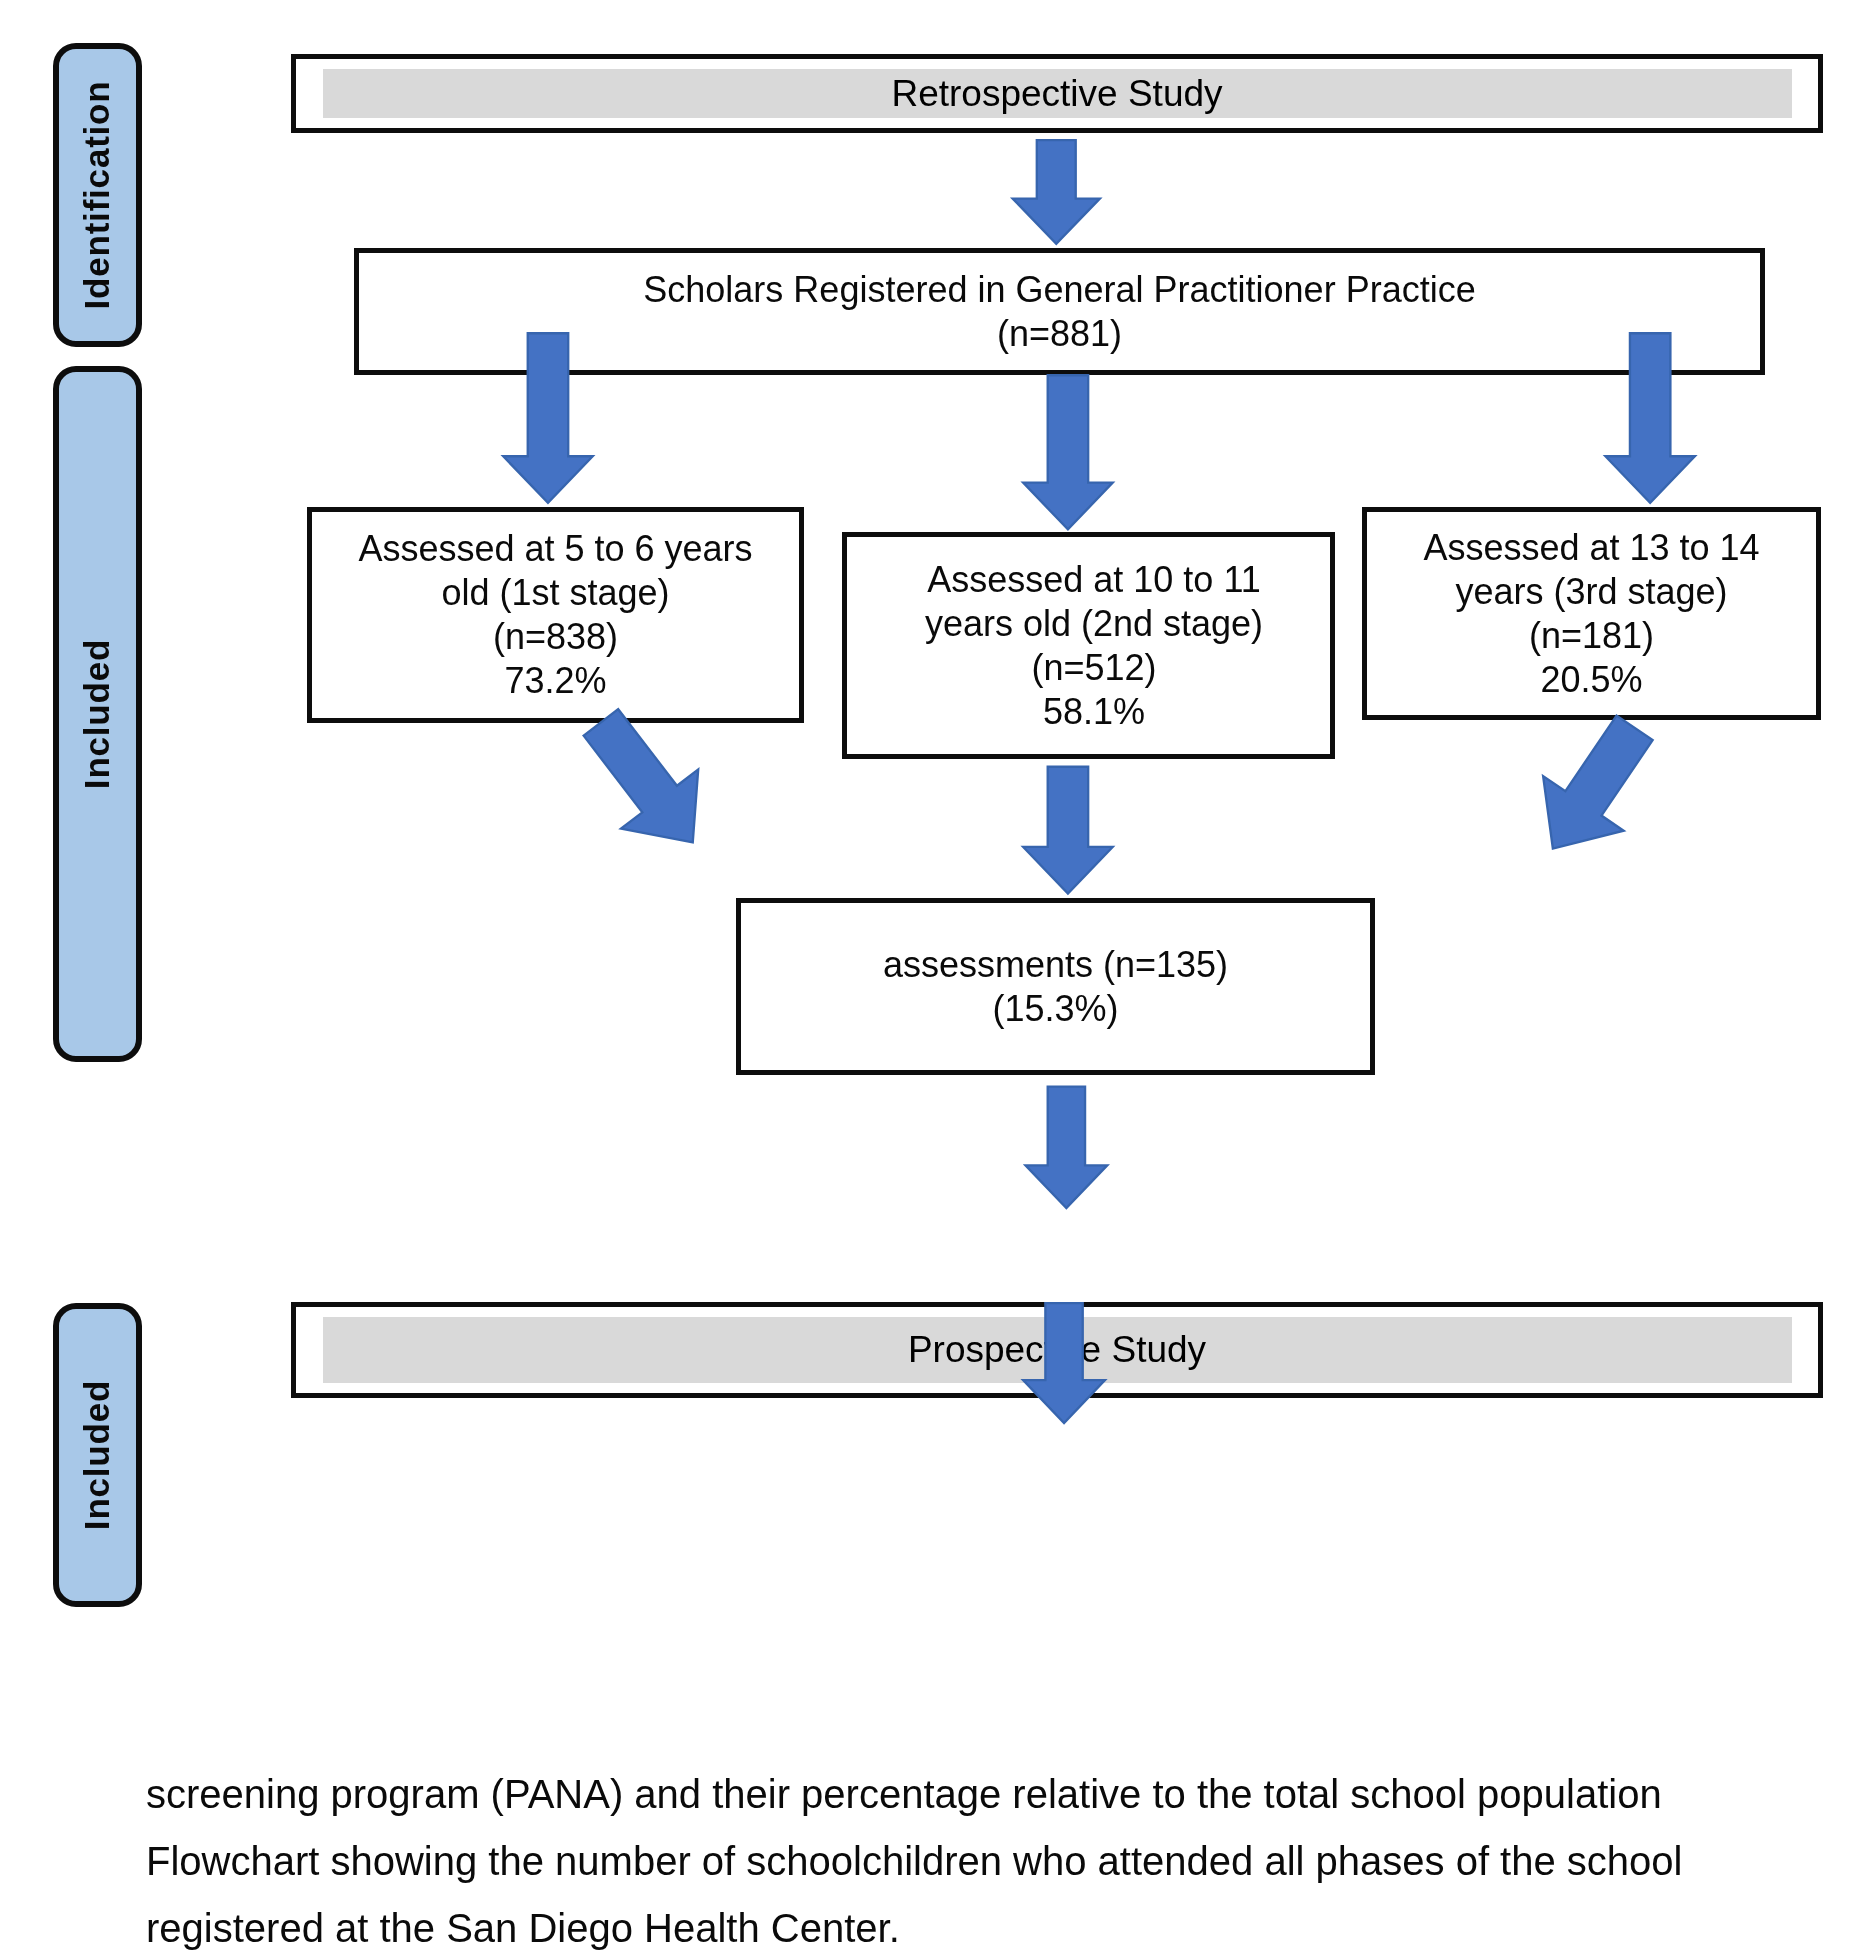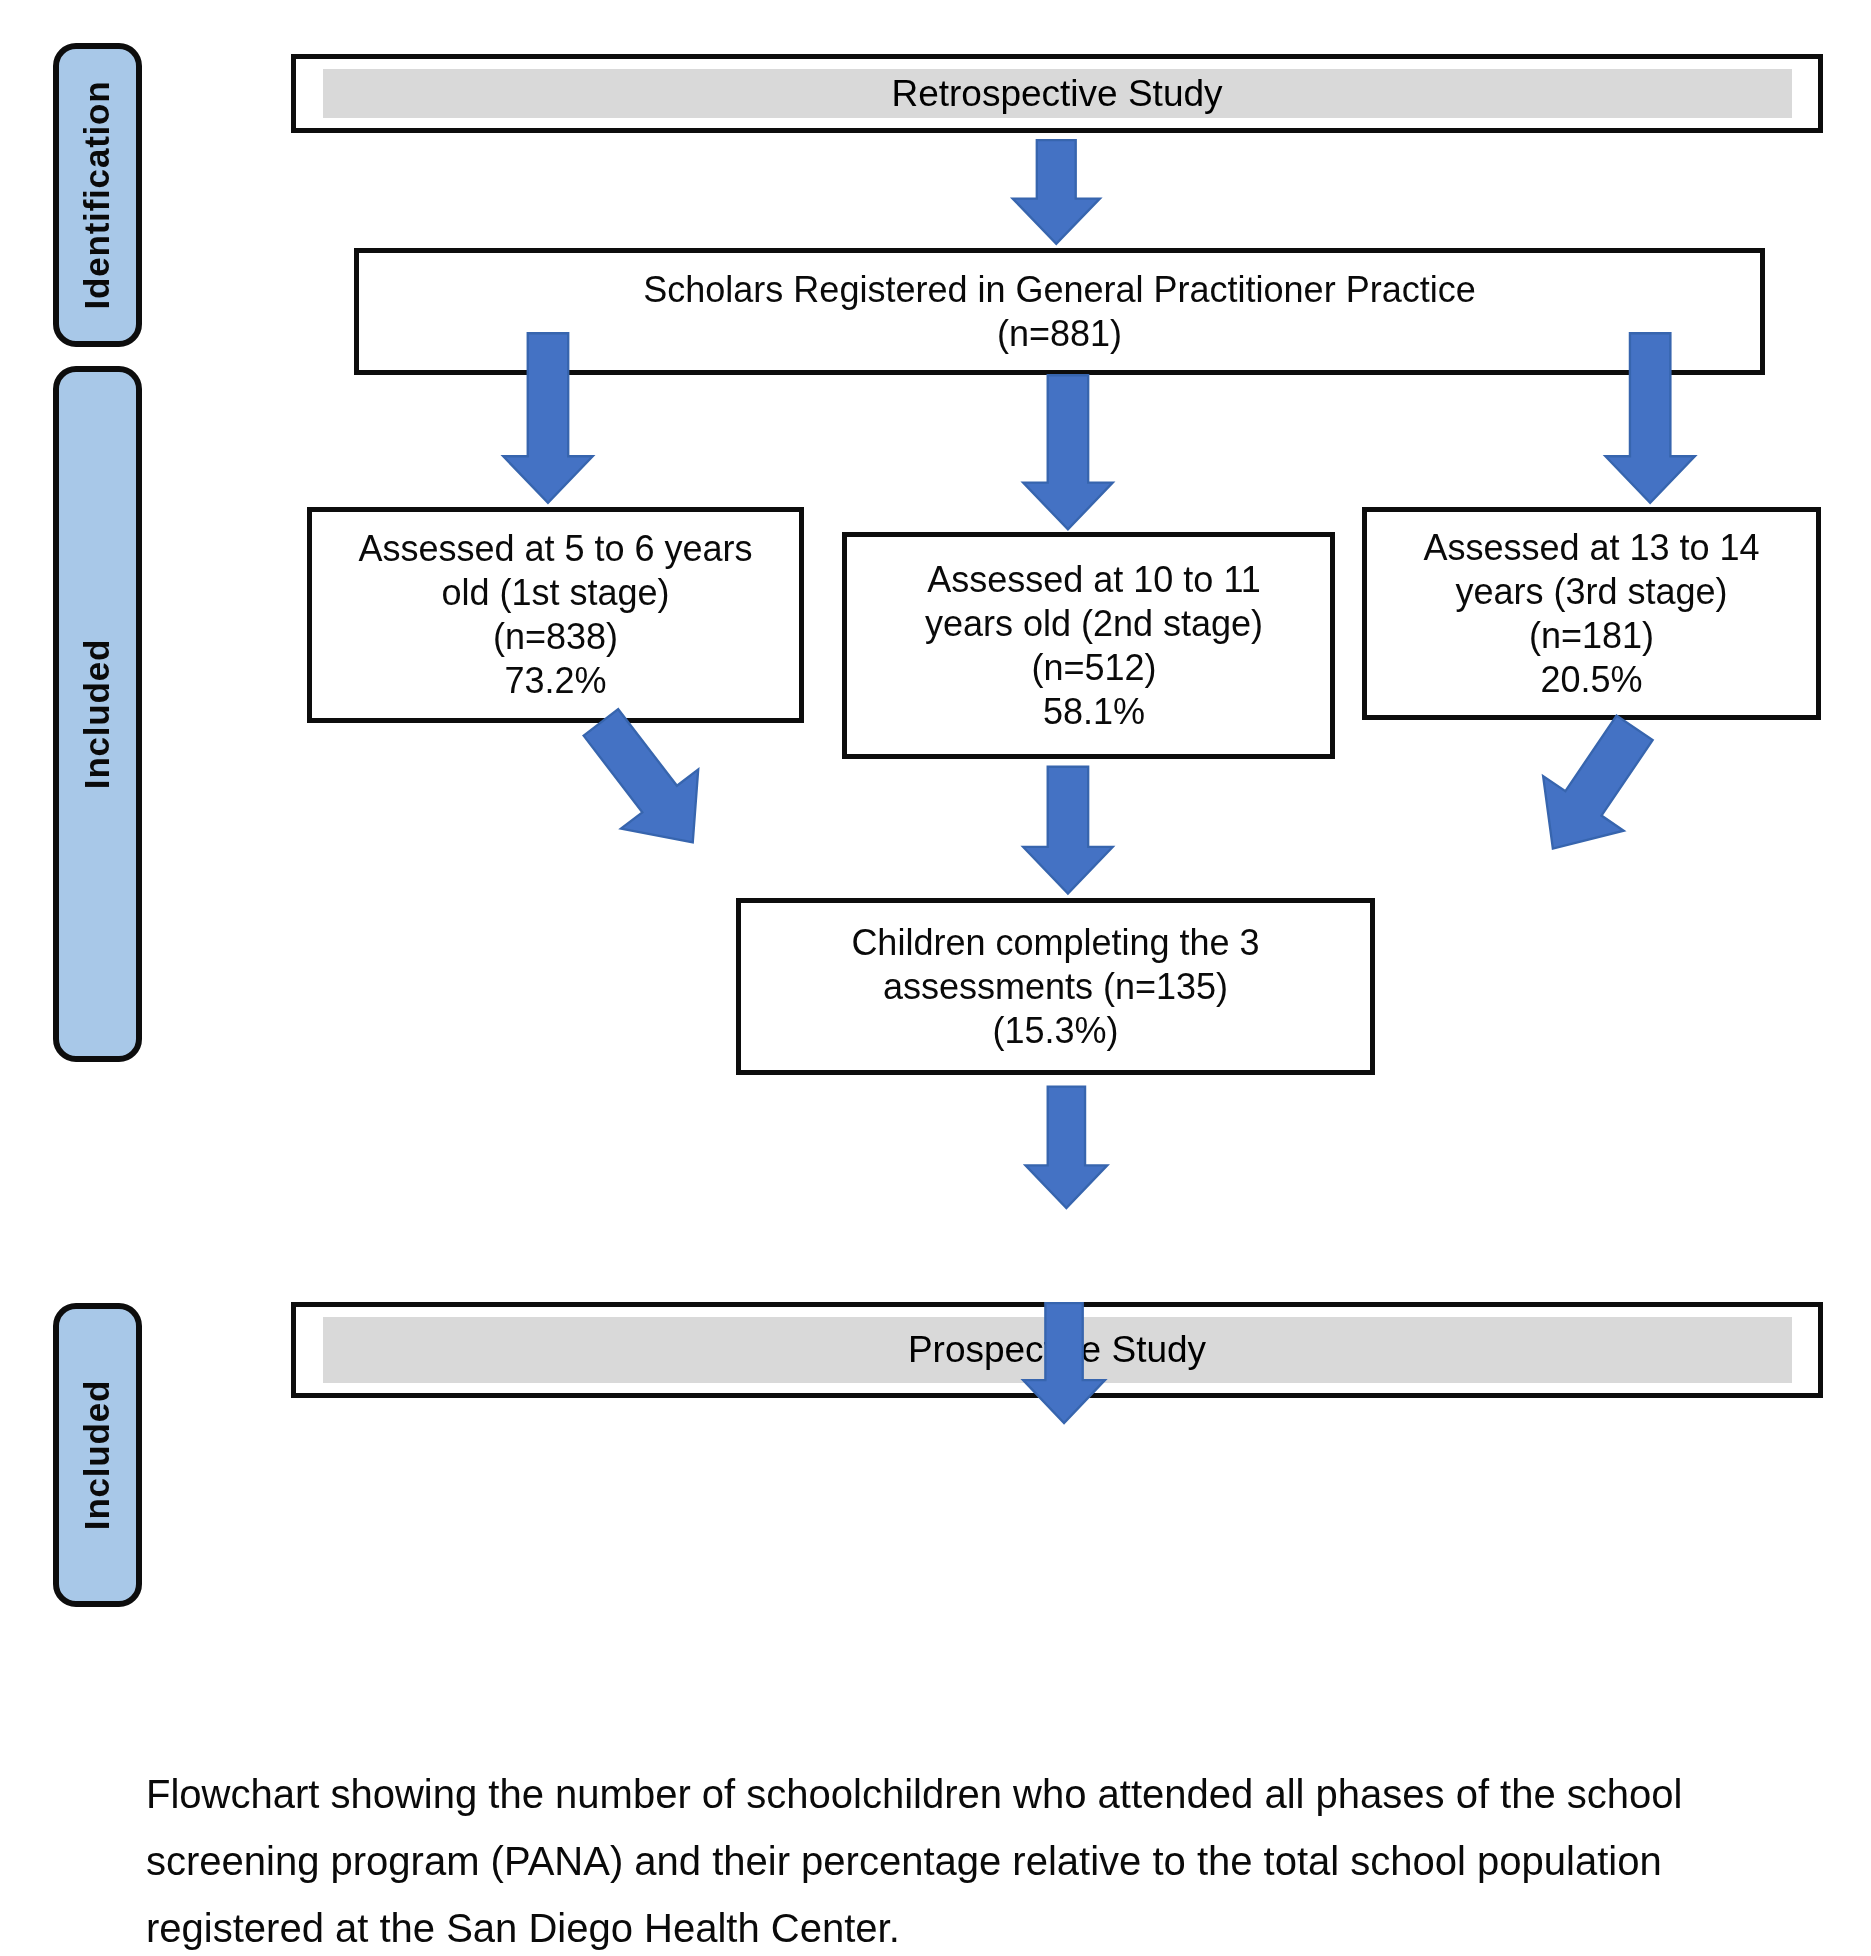--- a/index.html
+++ b/index.html
@@ -151,21 +151,20 @@
     <div>58.1%</div>
   </div>
   <div class="node" id="box-stage3">
     <div>Assessed at 13 to 14</div>
     <div>years (3rd stage)</div>
     <div>(n=181)</div>
     <div>20.5%</div>
   </div>
 
   <div class="node" id="box-children">
-    <div>Children completing the 3</div>
     <div>assessments (n=135)</div>
     <div>(15.3%)</div>
   </div>
 
   <div class="banner" id="banner-pros">
     <div class="bar">
       <span>Prospective Study</span>
     </div>
   </div>
 
@@ -176,19 +175,19 @@
     <polygon class="arrow" points="1346.0,482.0 1346.0,620.0 1314.5,620.0 1372.0,680.0 1429.5,620.0 1398.0,620.0 1398.0,482.0"></polygon>
     <polygon class="arrow" points="2094.0,428.0 2094.0,586.0 2062.5,586.0 2120.0,646.0 2177.5,586.0 2146.0,586.0 2146.0,428.0"></polygon>
     <polygon class="arrow" points="749.8,945.0 825.2,1043.5 797.8,1064.4 890.0,1082.0 897.0,988.4 869.7,1009.4 794.2,911.0"></polygon>
     <polygon class="arrow" points="1346.0,985.0 1346.0,1088.0 1314.5,1088.0 1372.0,1148.0 1429.5,1088.0 1398.0,1088.0 1398.0,985.0"></polygon>
     <polygon class="arrow" points="2076.8,919.3 2011.1,1016.3 1982.5,997.0 1995.0,1090.0 2086.0,1067.1 2057.4,1047.7 2123.2,950.7"></polygon>
     <polygon class="arrow" points="1346.0,1396.0 1346.0,1497.0 1317.5,1497.0 1370.0,1552.0 1422.5,1497.0 1394.0,1497.0 1394.0,1396.0"></polygon>
     <polygon class="arrow" points="1343.0,1674.0 1343.0,1773.0 1314.5,1773.0 1367.0,1828.0 1419.5,1773.0 1391.0,1773.0 1391.0,1674.0"></polygon>
   </svg>
 
   <div class="caption">
+    <div>screening program (PANA) and their percentage relative to the total school population</div>
     <div>Flowchart showing the number of schoolchildren who attended all phases of the school</div>
-    <div>screening program (PANA) and their percentage relative to the total school population</div>
     <div>registered at the San Diego Health Center.</div>
   </div>
 
 </div>
 
 
 </body></html>

